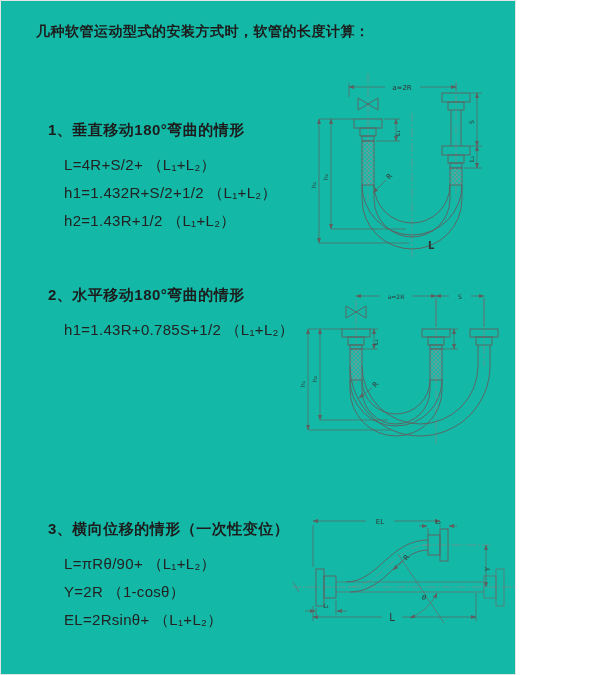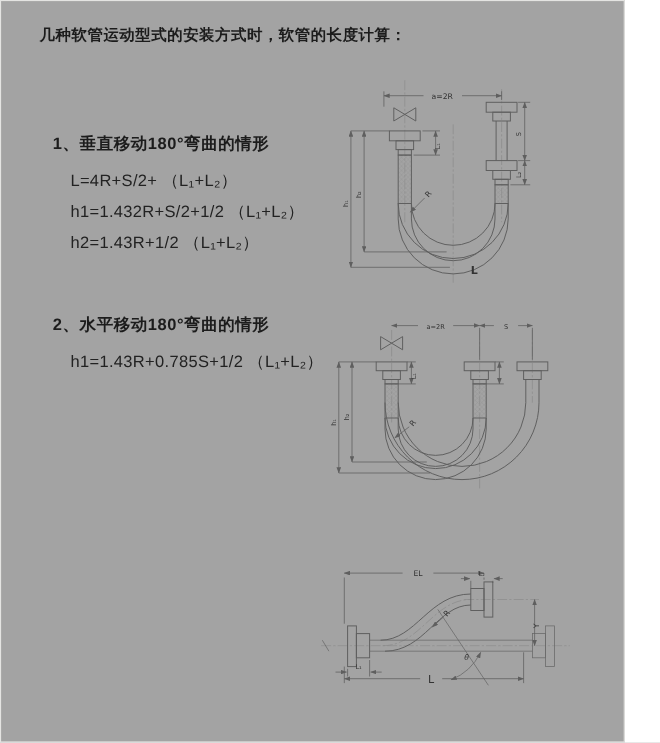--- a/index.html
+++ b/index.html
@@ -1,17 +1,17 @@
 <!DOCTYPE html>
 <html><head>
 <meta charset="utf-8">
 <style>
   html,body{margin:0;padding:0;background:#fff;}
   .page{
-    position:relative;width:568px;height:675px;background:#a3a3a3;
+    position:relative;width:516px;height:675px;background:#14b8a6;
     border:1px solid #e4e4e2;box-sizing:border-box;overflow:hidden;
     font-family:"Liberation Sans",sans-serif;color:#1c1c1c;
   }
   .title{position:absolute;left:35px;top:22px;font-size:14px;font-weight:bold;letter-spacing:.5px;}
   .section{position:absolute;left:47px;}
   .heading{font-size:15px;font-weight:bold;letter-spacing:.5px;}
   .formulas{margin-top:11px;}
   .formula{margin-left:16px;font-size:15px;line-height:28px;letter-spacing:.3px;color:#222;}
   .diagram{position:absolute;}
   svg{display:block;}
@@ -41,20 +41,28 @@
     </div>
   </div>
 
   <div class="section" style="top:285px;">
     <div class="heading">2、水平移动180°弯曲的情形</div>
     <div class="formulas">
       <div class="formula">h1=1.43R+0.785S+1/2 （L₁+L₂）</div>
     </div>
   </div>
 
+  <div class="section" style="top:519px;">
+    <div class="heading">3、横向位移的情形（一次性变位）</div>
+    <div class="formulas">
+      <div class="formula">L=πRθ/90+ （L₁+L₂）</div>
+      <div class="formula">Y=2R （1-cosθ）</div>
+      <div class="formula">EL=2Rsinθ+ （L₁+L₂）</div>
+    </div>
+  </div>
 
   <div class="diagram" style="left:300px;top:66px;">
   <svg width="260" height="200" viewBox="0 0 260 200">
     <defs>
       <marker id="m1" viewBox="0 0 8 6" refX="7.5" refY="3" markerWidth="8" markerHeight="6" orient="auto-start-reverse">
         <path d="M0 0 L8 3 L0 6 Z" fill="#5f5f5f"></path>
       </marker>
       <pattern id="h1" width="4" height="4" patternUnits="userSpaceOnUse">
         <path d="M0 0 L4 4 M4 0 L0 4" stroke="#979797" stroke-width="0.5"></path>
       </pattern>

